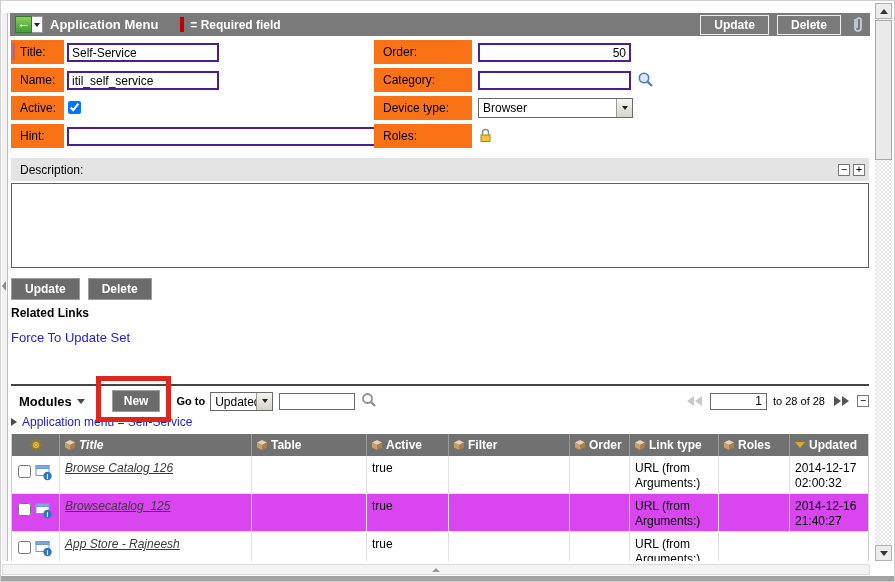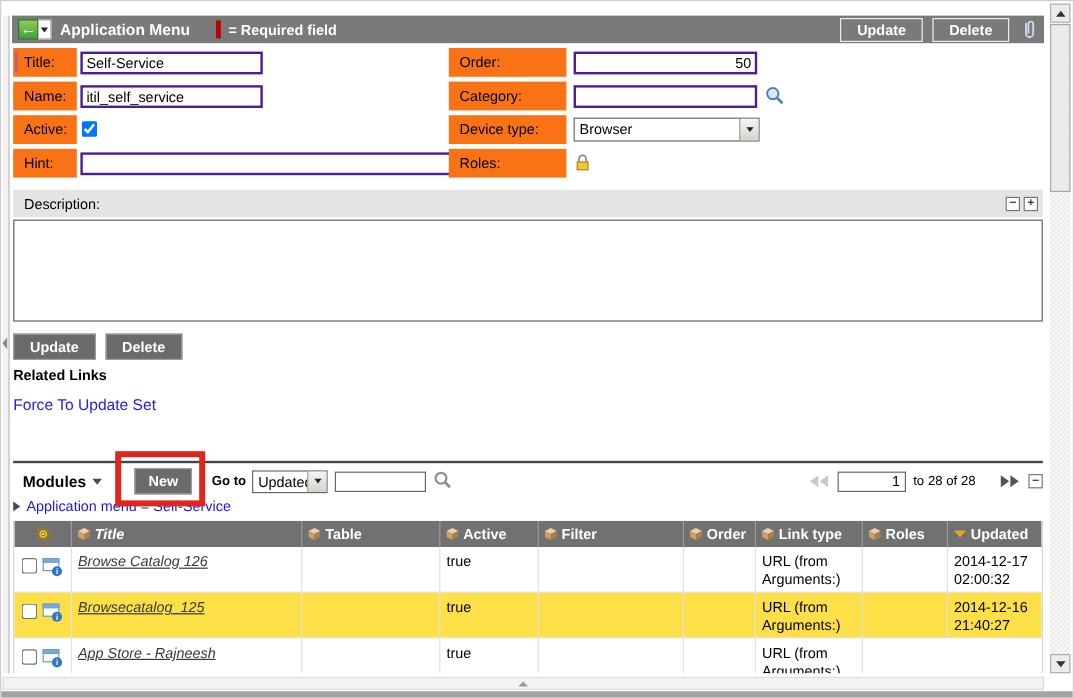--- a/index.html
+++ b/index.html
@@ -63,37 +63,37 @@
   .goto-lbl { font-weight:bold; font-size:11px; margin-left:16px; }
   .sel-goto { position:static; width:63px; height:19px; margin-left:5px; border:1px solid #696969; background:#fff; display:flex; cursor:pointer; }
   .search-in { width:76px; height:17px; border:1px solid #696969; margin-left:6px; font-family:inherit; font-size:12px; padding:1px 3px; }
   .mag-tb { margin-left:6px; }
 
   .pag { margin-left:auto; display:flex; align-items:center; }
   .chev { display:flex; margin-right:2px; cursor:pointer; }
   .cl { width:0; height:0; border-top:5px solid transparent; border-bottom:5px solid transparent; border-right:7px solid #c9c9c9; margin-left:1px; }
   .cr { width:0; height:0; border-top:5px solid transparent; border-bottom:5px solid transparent; border-left:7px solid #555; margin-left:1px; }
   .pag-in { width:57px; height:17px; border:1px solid #696969; text-align:right; font-family:inherit; font-size:12px; padding:1px 4px; margin:0 6px; }
-  .pag-txt { font-size:11px; margin-right:20px;text-align:center; }
+  .pag-txt { font-size:11px; margin-right:8px;text-align:center; }
   .pag-min { margin-left:6px; }
 
   .crumbrow { position:absolute; left:10px; top:414px; display:flex; align-items:center; }
   .crumb-arrow { width:0; height:0; border-top:4px solid transparent; border-bottom:4px solid transparent; border-left:6px solid #4a4a4a; margin-right:5px; cursor:pointer; }
   .crumb-link { color:#1a1ae0; font-size:12px; cursor:pointer; }
 
   
   .redbox { position:absolute; left:95px; top:375px; width:75px; height:46px; border:5px solid #de261c; z-index:6; pointer-events:none; }
 
   
   .listwrap { position:absolute; left:10px; top:433px; width:858px; height:127px; overflow:hidden; border-left:1px solid #cfcfcf; border-right:1px solid #cfcfcf; }
   .thead { display:flex; height:22px; background:#717171; color:#fff; font-weight:bold; font-size:12px; }
   .th { display:flex; align-items:center; gap:4px; padding-left:5px; border-right:1px solid #9b9b9b; height:100%; }
   .th:last-child { border-right:none; }
   .trow { display:flex; height:38px; background:#fff; border-bottom:1px solid #e2e2e2; }
-  .trow.alt { background:#fde047; }
+  .trow.alt { background:#d946ef; }
   .td { padding:5px 4px 0 5px; border-right:1px solid #e2e2e2; height:100%; font-size:12px; line-height:15px; overflow:hidden; }
   .td:last-child { border-right:none; }
   .c0 { width:48px; } .c1 { width:192px;font-style:italic; } .c2 { width:115px; } .c3 { width:82px; }
   .c4 { width:121px; } .c5 { width:60px; } .c6 { width:89px; } .c7 { width:71px; } .c8 { flex:1; }
   .c0.td { display:flex; align-items:flex-start; gap:4px; padding-top:8px; padding-left:6px; }
   .c0.th { justify-content:center; padding-left:0; }
   .row-link { color:#3a3a3a; text-decoration:underline; cursor:pointer; }
   .sort-desc { width:0; height:0; border-left:5px solid transparent; border-right:5px solid transparent; border-top:6px solid #e0a92c; }
   .rowchk { width:13px; height:13px; margin-top:1px; }
 

